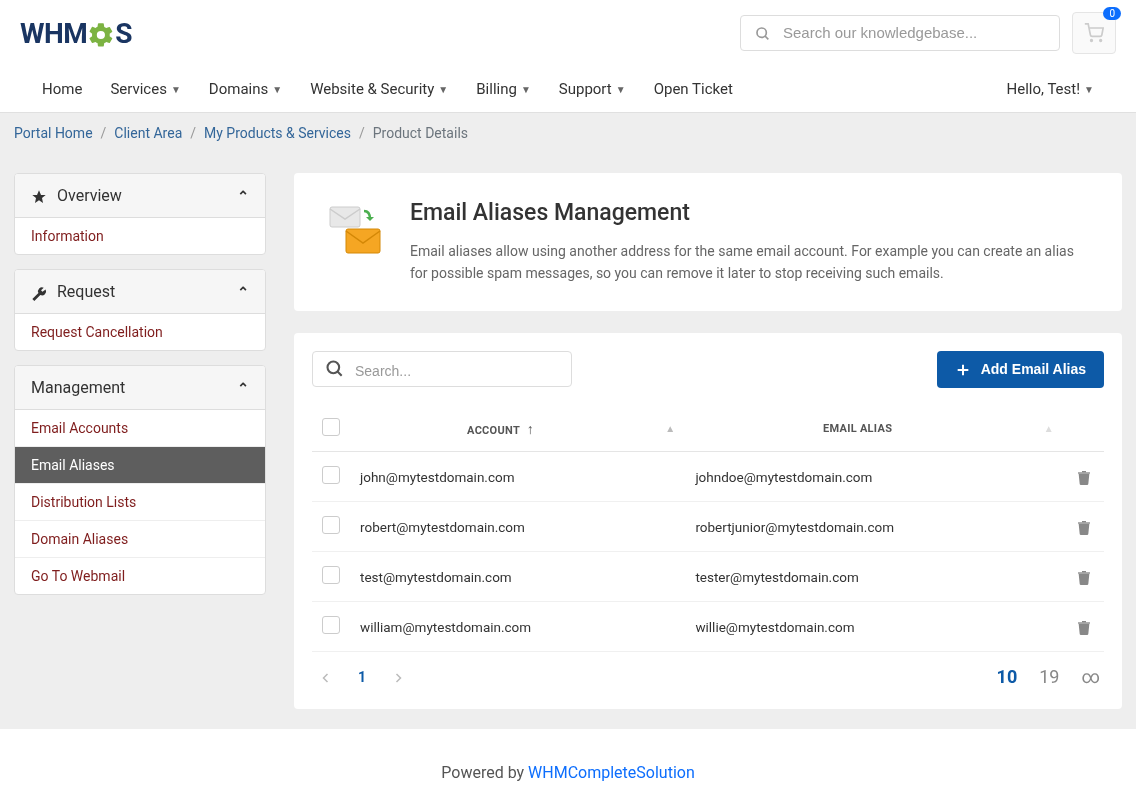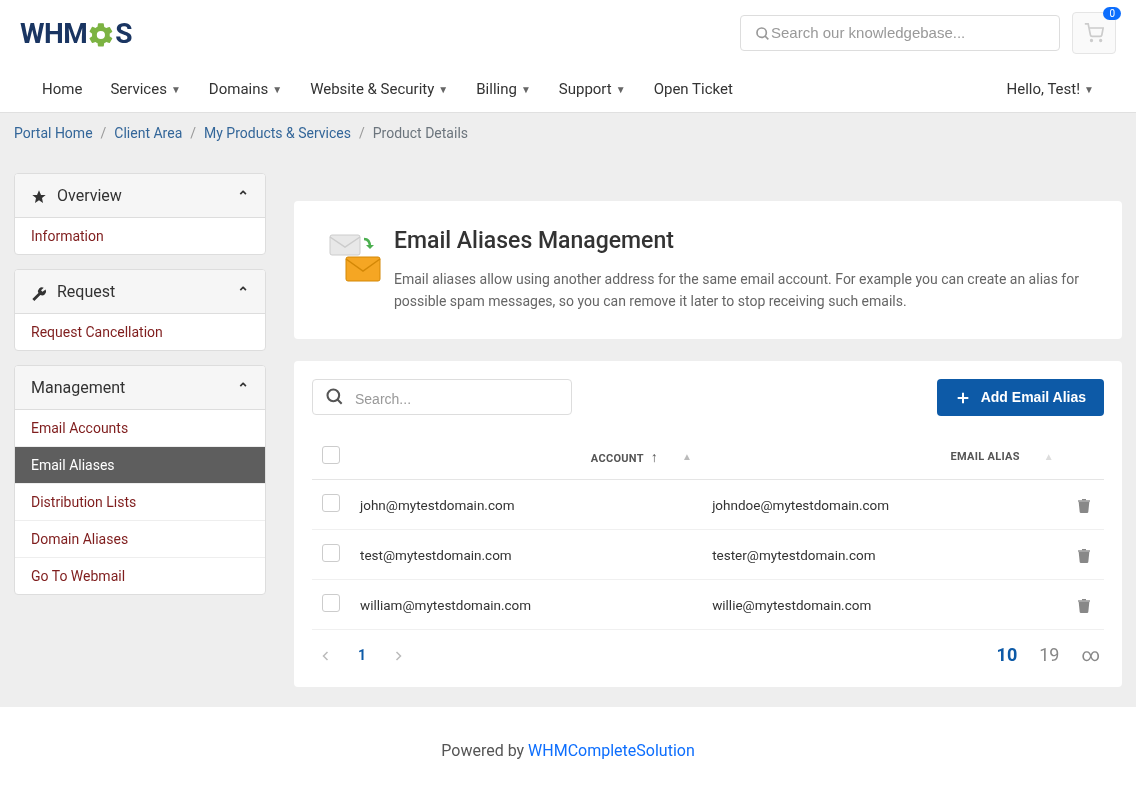--- a/index.html
+++ b/index.html
@@ -5,21 +5,21 @@
 * { box-sizing: border-box; margin: 0; padding: 0; }
 body { font-family: -apple-system, BlinkMacSystemFont, "Segoe UI", Roboto, "Helvetica Neue", Arial, sans-serif; font-size: 14px; color: #555; background: #fff; width: 1136px; }
 a { color: #0d6efd; text-decoration: none; }
 
 
 .header { display: flex; align-items: center; justify-content: space-between; padding: 12px 20px; }
 .logo { display: flex; align-items: center; font-size: 28px; font-weight: 700; color: #1a3562; letter-spacing: -0.5px; }
 .logo .gear { color: #7cb342; display: inline-block; }
 .header-right { display: flex; align-items: center; gap: 12px; }
 .search-box { position: relative; display: flex; align-items: center; background: #fff; border: 1px solid #ddd; border-radius: 4px; padding: 8px 14px; width: 320px; }
-.search-box input { border: none; outline: none; font-size: 15px; color: #4d7c0f; width: 100%; background: transparent; }
+.search-box input { border: none; outline: none; font-size: 15px; color: #4d7c0f; width: 100%; margin-left: 12px; background: transparent; }
 .search-box input::placeholder { color: #999; }
 .cart-btn { position: relative; width: 44px; height: 42px; border: 1px solid #e5e5e5; border-radius: 4px; background: #fafafa; display: flex; align-items: center; justify-content: center; cursor: pointer; }
 .cart-badge { position: absolute; top: -6px; right: -6px; background: #0d6efd; color: #fff; font-size: 10px; border-radius: 10px; padding: 1px 6px; }
 
 
 .navbar { display: flex; justify-content: space-between; align-items: center; padding: 0 28px; border-bottom: 1px solid #e0e0e0; }
 .nav-left, .nav-right { display: flex; }
 .nav-item { padding: 14px 14px; color: #333; cursor: pointer; font-size: 15px; display: flex; align-items: center; gap: 4px; }
 .nav-item .caret { font-size: 10px; color: #666; }
 
@@ -38,35 +38,35 @@
 .panel { background: #fff; border: 1px solid #ddd; border-radius: 4px; margin-bottom: 14px; overflow: hidden; }
 .panel-header { background: #f6f6f6; padding: 12px 16px; font-size: 16px; color: #333; display: flex; align-items: center; justify-content: space-between; cursor: pointer; border-bottom: 1px solid #ddd; }
 .panel-header .title-wrap { display: flex; align-items: center; gap: 10px; }
 .panel-header .chev { font-size: 14px; font-weight: bold; }
 .panel-item { padding: 10px 16px; font-size: 14px; color: #7f1d1d; cursor: pointer; border-top: 1px solid #eee; }
 .panel-item:first-child { border-top: none; }
 .panel-item.active { background: #5e5e5e; color: #fff; }
 
 
 .card { background: #fff; border-radius: 4px; padding: 26px 34px; margin-bottom: 22px; }
-.hero { display: flex; gap: 10px; align-items: flex-start; margin-top: 28px; }
+.hero { display: flex; gap: 26px; align-items: flex-start; }
 .hero-icon { width: 56px; flex-shrink: 0; margin-top: 6px; }
 .hero h1 { font-size: 23px; font-weight: 500; color: #333; margin-bottom: 14px; }
 .hero p { font-size: 14px; color: #666; line-height: 1.6; }
 
 
 .table-card { background: #fff; border-radius: 4px; padding: 18px; }
 .table-toolbar { display: flex; justify-content: space-between; align-items: center; margin-bottom: 18px; }
 .tbl-search { display: flex; align-items: flex-end; border: 1px solid #ddd; border-radius: 4px; padding: 7px 12px; width: 260px; }
 .tbl-search input { border: none; outline: none; font-size: 14px; width: 100%; margin-left: 10px; background: transparent; }
 .tbl-search input::placeholder { color: #999; }
 .btn-primary { background: #0d5aa7; color: #fff; border: none; border-radius: 4px; padding: 10px 18px; font-size: 14px; font-weight: 600; cursor: pointer; display: flex; align-items: center; gap: 10px; }
 
 table.data { width: 100%; border-collapse: collapse; }
-table.data th { text-align: right; font-size: 11px; font-weight: 700; color: #555; text-transform: uppercase; padding: 12px 10px; border-bottom: 1px solid #e5e5e5; letter-spacing: 0.3px; }
+table.data th { text-align: center; font-size: 11px; font-weight: 700; color: #555; text-transform: uppercase; padding: 12px 10px; border-bottom: 1px solid #e5e5e5; letter-spacing: 0.3px; }
 table.data th.check-col, table.data td.check-col { width: 36px; }
 table.data th.sort-col { position: relative; }
 table.data th .sort-caret { color: #bbb; font-size: 10px; margin-left: 4px; }
 table.data th .sort-arrow { font-size: 14px; margin-left: 4px; }
 table.data td { padding: 14px 10px; font-size: 13.5px; color: #333; border-bottom: 1px solid #f0f0f0; }
 table.data td.action-col { width: 40px; text-align: center; }
 .chk { width: 18px; height: 18px; border: 1.5px solid #ccc; border-radius: 3px; display: inline-block; cursor: pointer; }
 .trash { color: #888; cursor: pointer; }
 
 
@@ -277,20 +277,32 @@
               <td>johndoe@mytestdomain.com</td>
               <td></td>
               <td class="action-col"><span class="trash"><svg class="svg-icon" width="16" height="18" viewBox="0 0 24 24" fill="#888">
                     <path d="M4 7h16l-1.5 15a2 2 0 0 1-2 2h-9a2 2 0 0 1-2-2Z"></path>
                     <path d="M3 5h18v2H3z"></path>
                     <path d="M9 3h6v2H9z"></path>
                   </svg></span></td>
             </tr>
             <tr>
               <td class="check-col"><span class="chk"></span></td>
+              <td>robert@mytestdomain.com</td>
+              <td></td>
+              <td>robertjunior@mytestdomain.com</td>
+              <td></td>
+              <td class="action-col"><span class="trash"><svg class="svg-icon" width="16" height="18" viewBox="0 0 24 24" fill="#888">
+                    <path d="M4 7h16l-1.5 15a2 2 0 0 1-2 2h-9a2 2 0 0 1-2-2Z"></path>
+                    <path d="M3 5h18v2H3z"></path>
+                    <path d="M9 3h6v2H9z"></path>
+                  </svg></span></td>
+            </tr>
+            <tr>
+              <td class="check-col"><span class="chk"></span></td>
               <td>test@mytestdomain.com</td>
               <td></td>
               <td>tester@mytestdomain.com</td>
               <td></td>
               <td class="action-col"><span class="trash"><svg class="svg-icon" width="16" height="18" viewBox="0 0 24 24" fill="#888">
                     <path d="M4 7h16l-1.5 15a2 2 0 0 1-2 2h-9a2 2 0 0 1-2-2Z"></path>
                     <path d="M3 5h18v2H3z"></path>
                     <path d="M9 3h6v2H9z"></path>
                   </svg></span></td>
             </tr>

